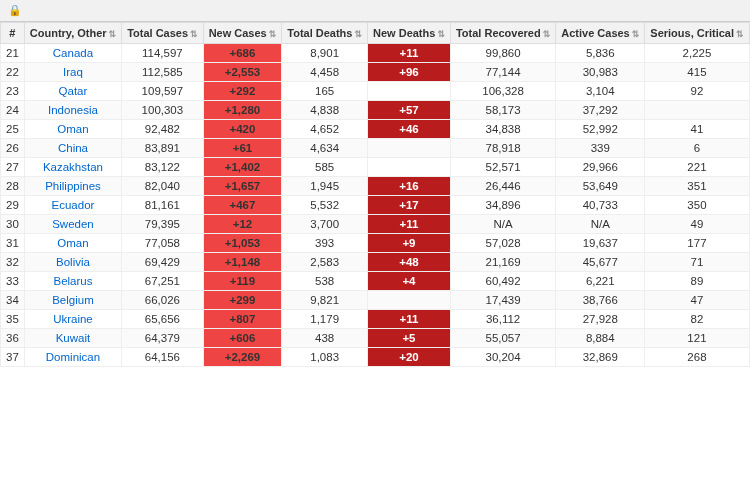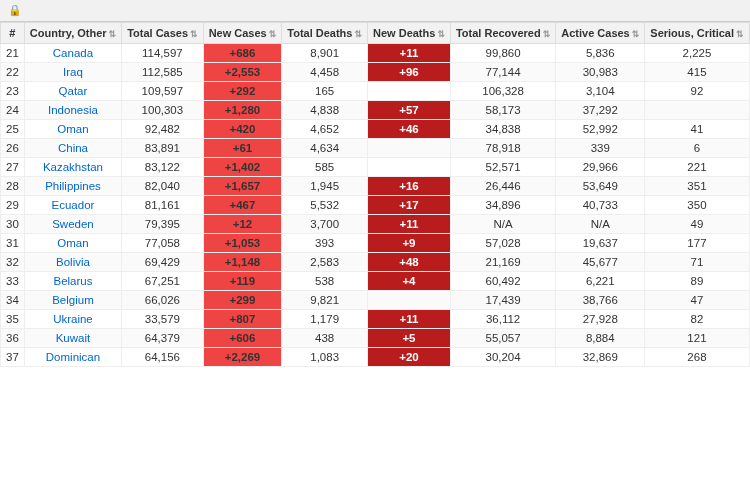--- a/index.html
+++ b/index.html
@@ -284,21 +284,21 @@
         <td>9,821</td>
         <td></td>
         <td>17,439</td>
         <td>38,766</td>
         <td>47</td>
         <td>5,695</td>
       </tr>
       <tr>
         <td>35</td>
         <td class="country"><a href="#">Ukraine</a></td>
-        <td>33,579</td>
+        <td>65,656</td>
         <td class="new-cases-pos">+807</td>
         <td>1,179</td>
         <td class="new-deaths-pos">+11</td>
         <td>36,112</td>
         <td>27,928</td>
         <td>82</td>
         <td>1,502</td>
       </tr>
       <tr>
         <td>36</td>

